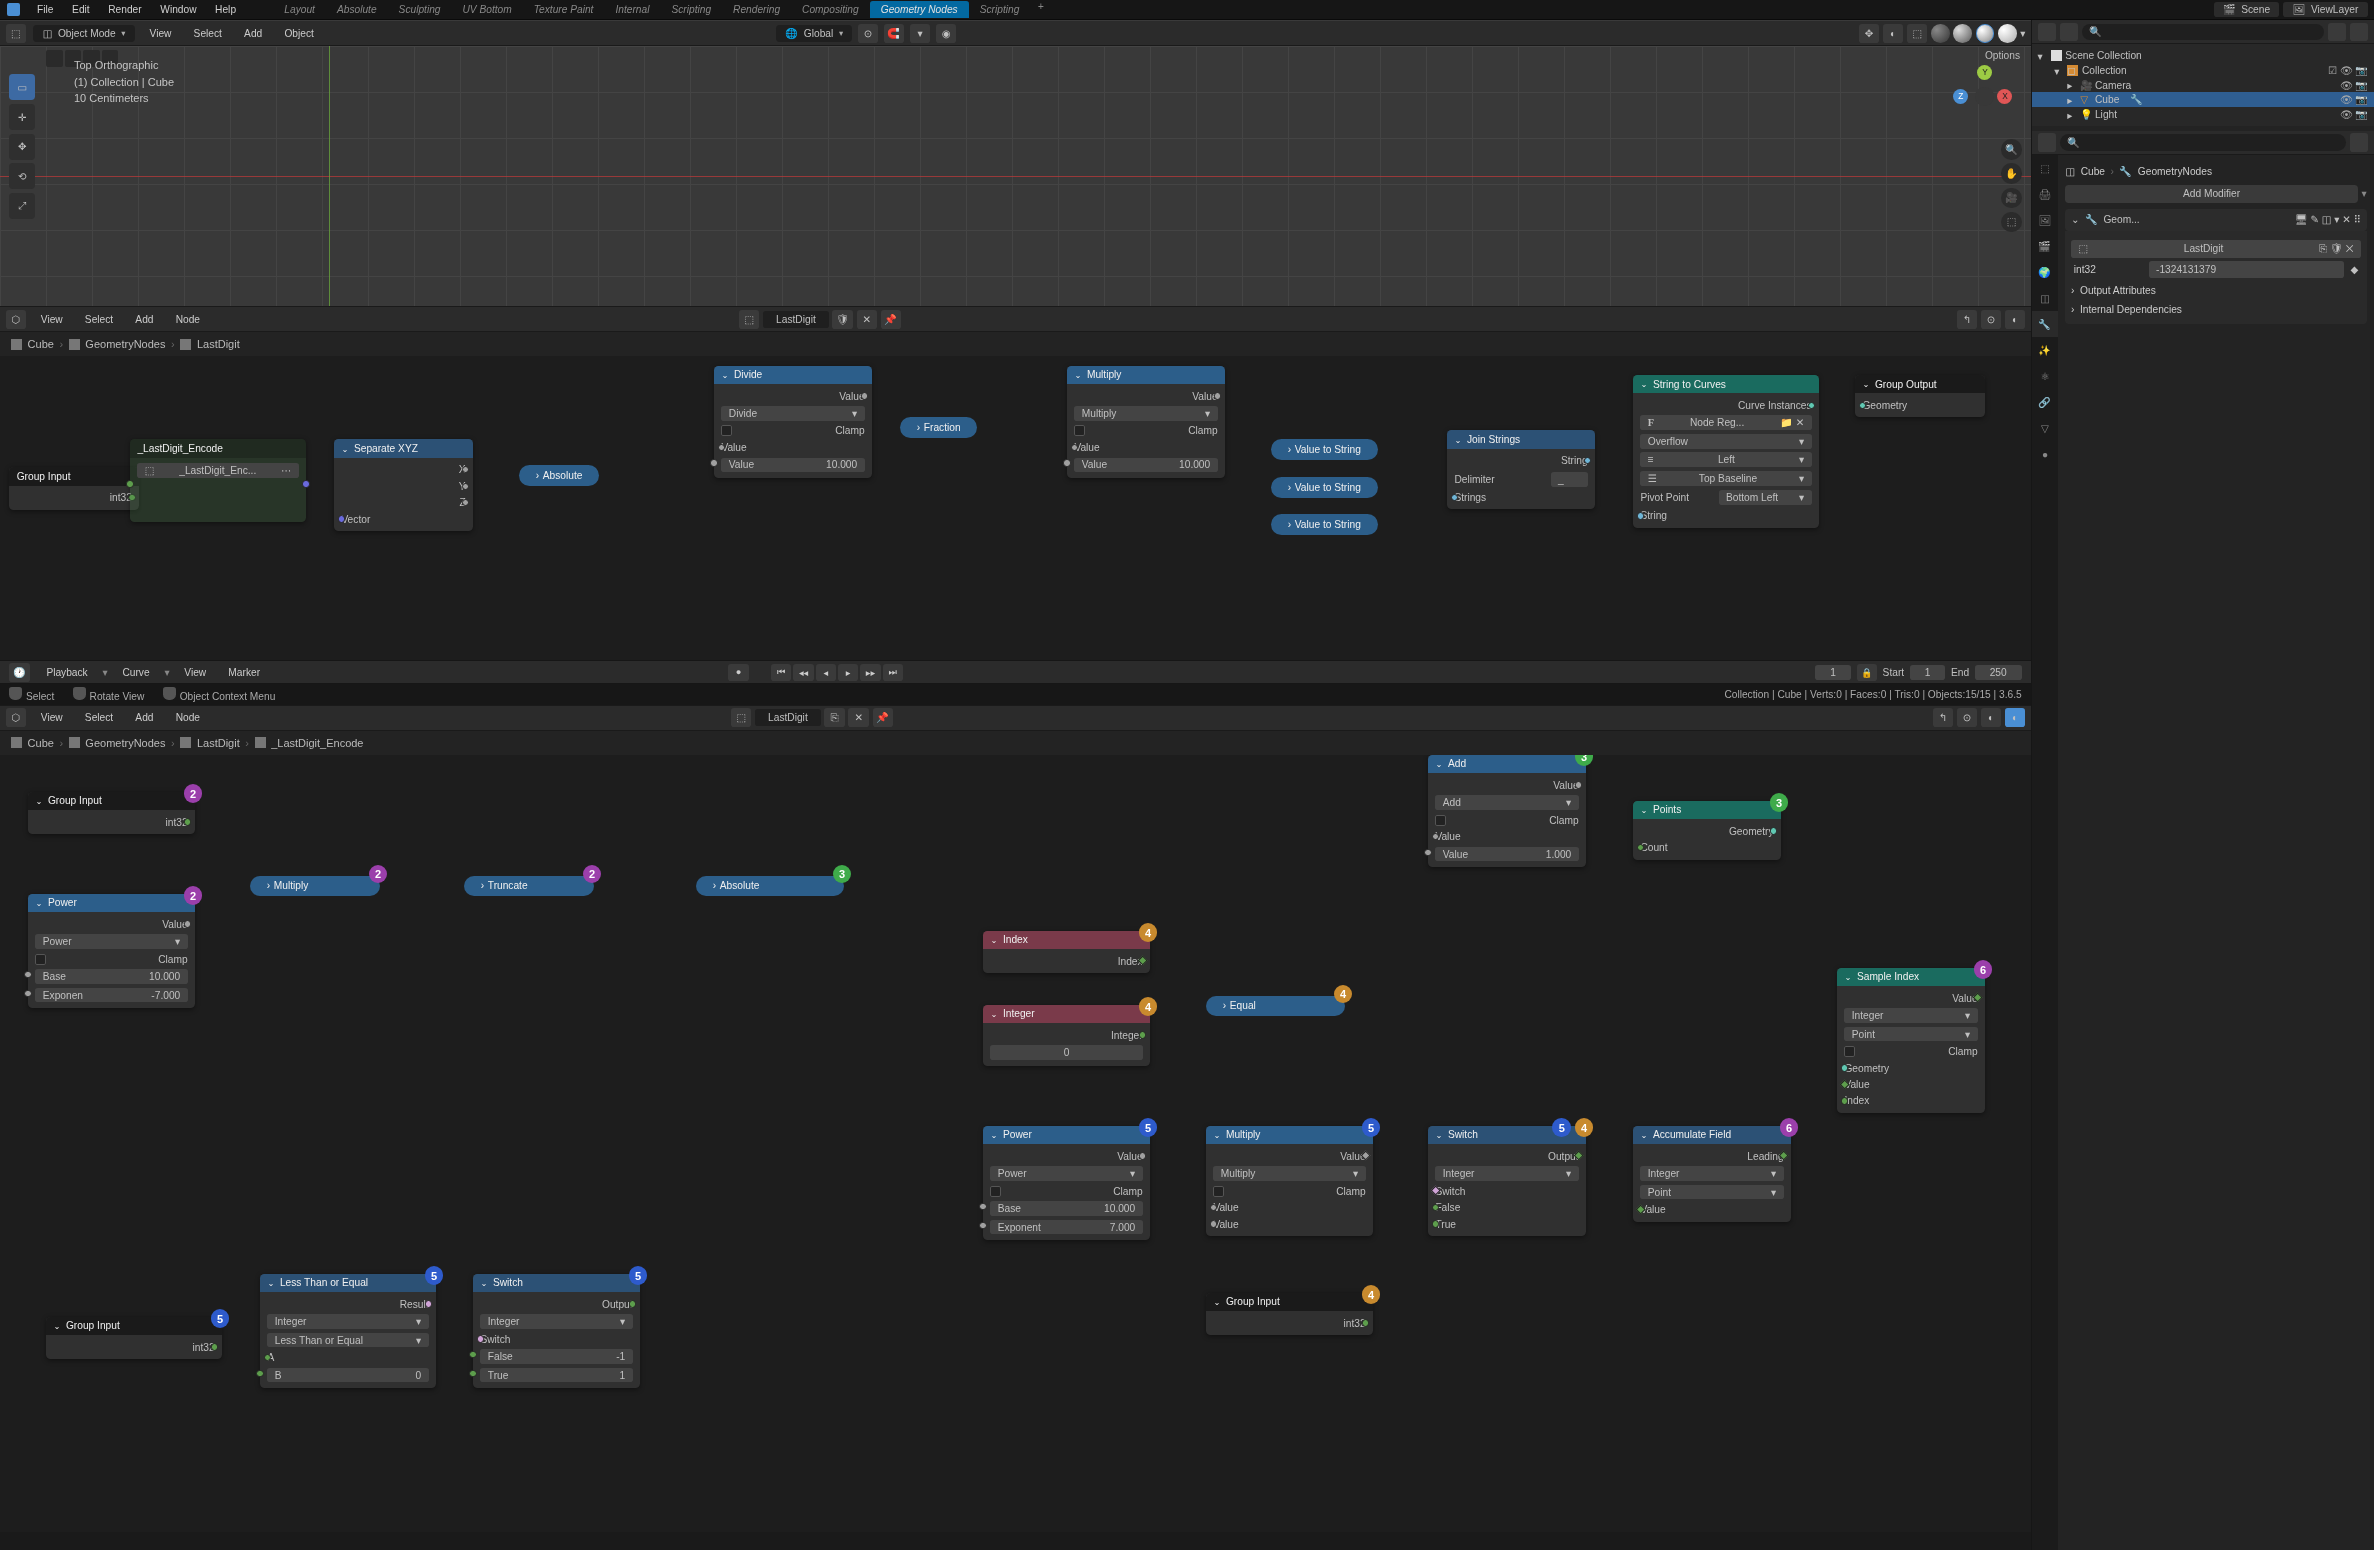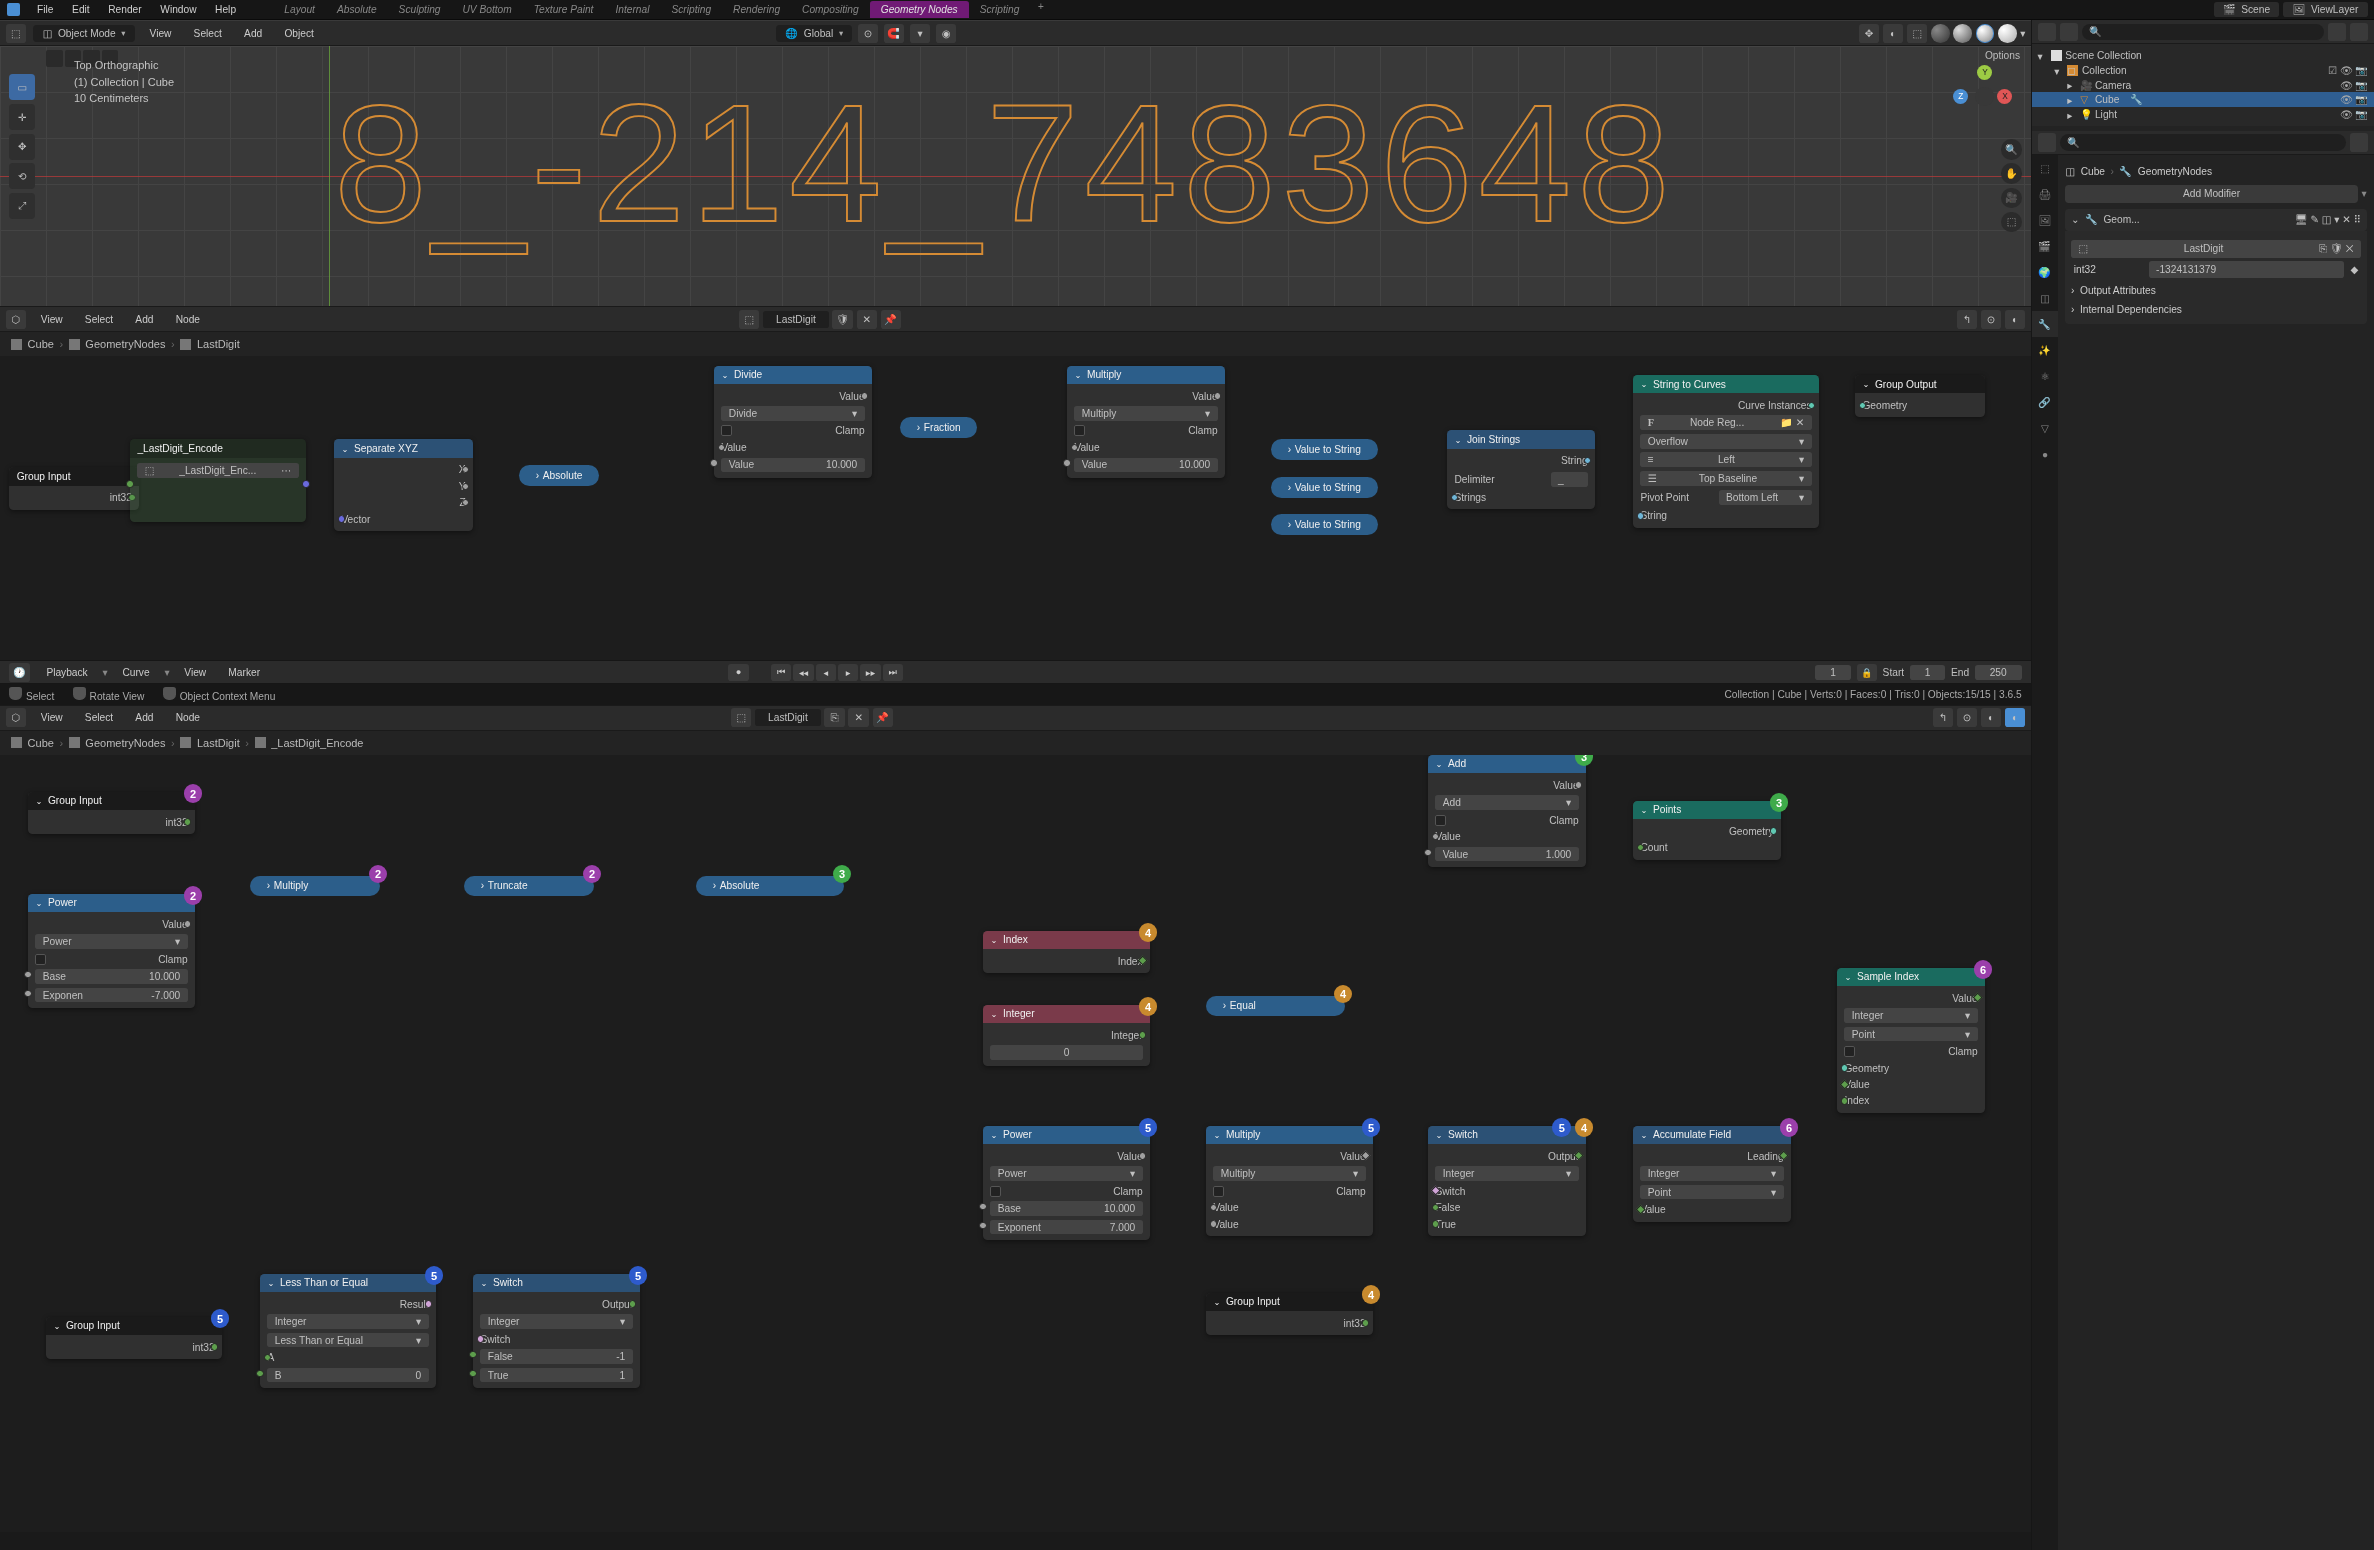--- a/index.html
+++ b/index.html
@@ -4,21 +4,21 @@
 <style>
 * { margin: 0; padding: 0; box-sizing: border-box; font-family: -apple-system, BlinkMacSystemFont, "Segoe UI", sans-serif; }
 body { background: #1a1a1a; color: #c0c0c0; font-size: 10.2px; overflow: hidden; width: 2375px; height: 1551px; }
 
 
 .top-menubar { height: 20.4px; background: #161616; display: flex; align-items: center; padding: 0 7.4px; border-bottom: 0.9px solid #0a0a0a; }
 .top-menubar .app-icon { width: 13px; height: 13px; margin-right: 7.4px; background: #4a8fd4; border-radius: 1.9px; }
 .top-menubar .menu-item { padding: 0 9.3px; cursor: pointer; color: #d0d0d0; }
 .top-menubar .workspace-tabs { display: flex; margin-left: 28px; font-style: italic; }
 .top-menubar .workspace-tabs .tab { padding: 2.8px 11px; color: #888; cursor: pointer; }
-.top-menubar .workspace-tabs .tab.active { background: #701a75; color: #e0e0e0; border-radius: 2.8px 2.8px 0 0; }
+.top-menubar .workspace-tabs .tab.active { background: #0369a1; color: #e0e0e0; border-radius: 2.8px 2.8px 0 0; }
 .top-menubar .workspace-tabs .plus { padding: 0 7.4px; color: #888; }
 .top-right { margin-left: auto; display: flex; align-items: center; gap: 3.7px; }
 .top-field { background: #2b2b2b; padding: 1.9px 9.3px; border-radius: 2.8px; display: flex; align-items: center; gap: 5.6px; }
 
 
 .viewport-header { height: 26px; background: #2b2b2b; display: flex; align-items: center; padding: 0 5.6px; gap: 7.4px; border-top: 0.9px solid #3a3a3a; border-bottom: 0.9px solid #1a1a1a; }
 .vh-iconbtn { width: 20.4px; height: 18.6px; background: #3a3a3a; border-radius: 2.8px; display: flex; align-items: center; justify-content: center; }
 .vh-dropdown { background: #1f1f1f; padding: 2.8px 9.3px; border-radius: 3.7px; display: flex; align-items: center; gap: 5.6px; }
 .vh-dropdown .chev { font-size: 8.3px; color: #aaa; }
 .vh-menuitem { padding: 0 7.4px; color: #ccc; cursor: pointer; }
@@ -222,21 +222,20 @@
    <div class="ico"></div>
    <div class="ico"></div>
    <div class="ico"></div>
    <div class="ico"></div>
   </div>
   <div class="overlay-text">
     <div>Top Orthographic</div>
     <div>(1) Collection | Cube</div>
     <div>10 Centimeters</div>
   </div>
-  <div class="big-text">8_-214_7483648</div>
   <div class="options-label">Options</div>
   <div class="toolbar-left">
     <div class="tool active">▭</div>
     <div class="tool">✛</div>
     <div class="tool">✥</div>
     <div class="tool">⟲</div>
     <div class="tool">⤢</div>
   </div>
   <div class="nav-gizmo">
     <div class="center"></div>

